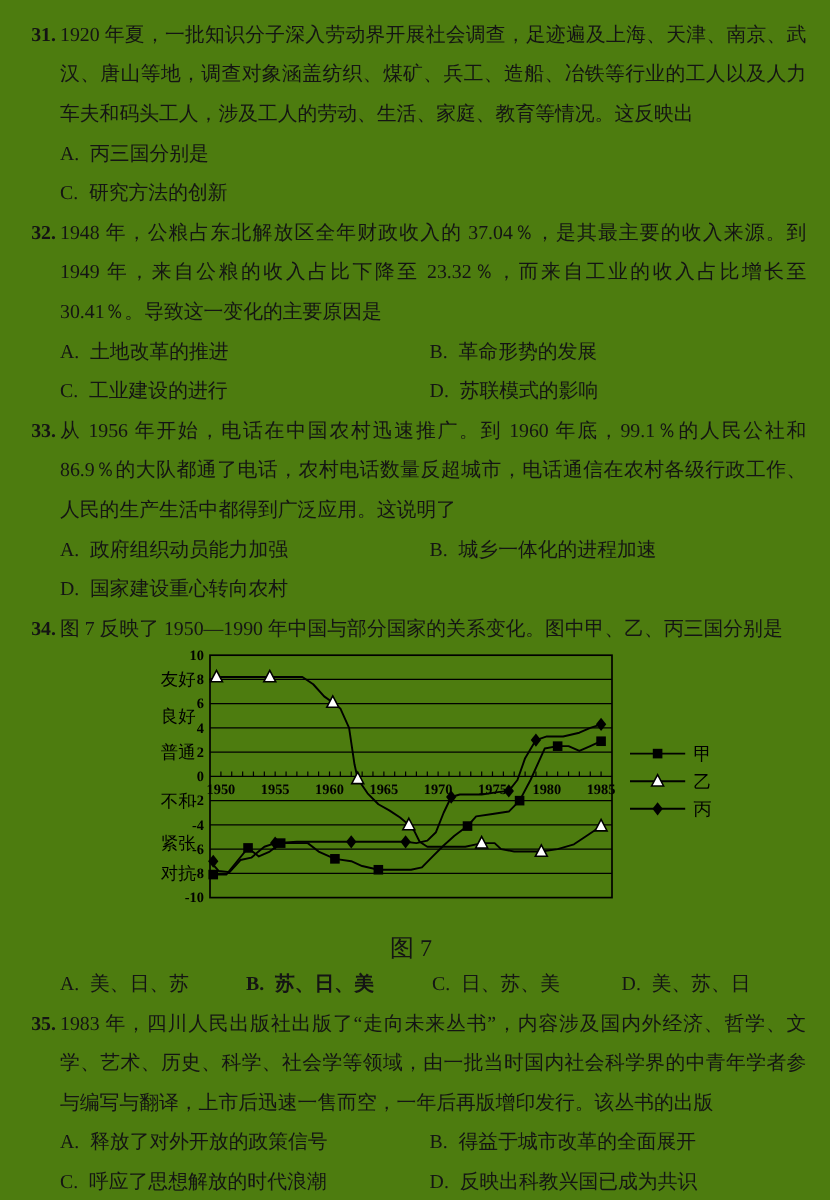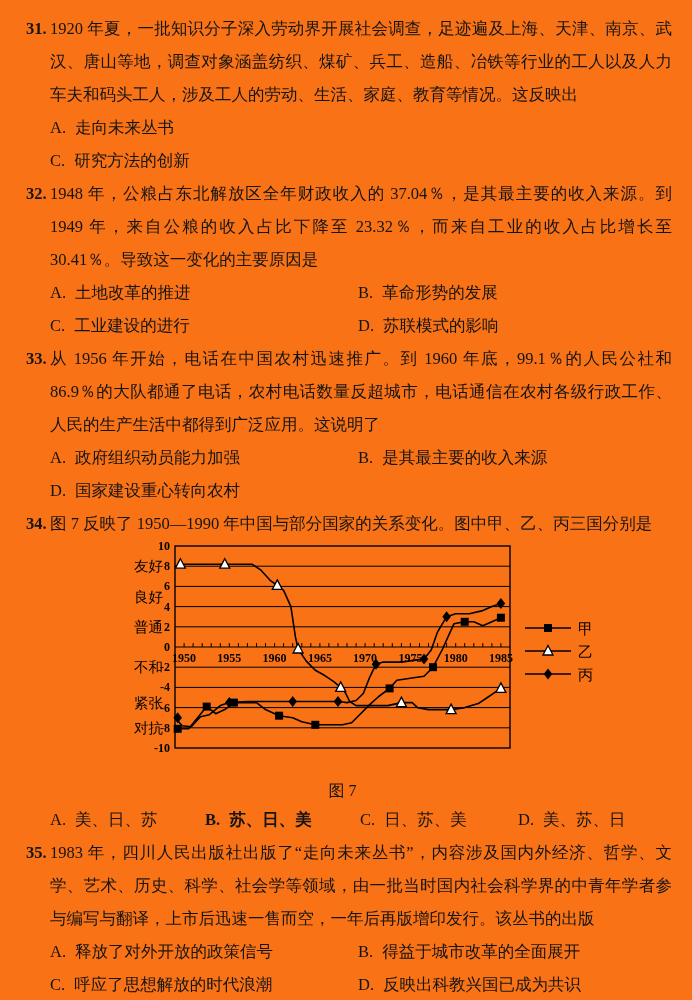--- a/index.html
+++ b/index.html
@@ -3,21 +3,21 @@
 <meta charset="utf-8">
 <style>
   html,body{margin:0;padding:0;}
   body{
     background:#f4f4f4;
     font-family:"Liberation Serif","DejaVu Serif",serif;
     color:#141414;
   }
   .page{
     width:692px;height:1000px;
-    background:#f97316;
+    background:#4d7c0f;
     box-sizing:border-box;
     padding:12px 20px 0 0;
     overflow:hidden;
     font-size:16.5px;
   }
   .q{position:relative;padding-left:50px;}
   .qnum{
     position:absolute;left:26px;top:0;
     font-weight:bold;line-height:33px;
   }
@@ -26,33 +26,33 @@
   .optrow.two .opt:first-child{flex:0 0 308px;}
   .optrow.two .opt:last-child{flex:1;}
   .optrow.four .opt:nth-child(1){flex:0 0 155px;}
   .optrow.four .opt:nth-child(2){flex:0 0 155px;font-weight:bold;}
   .optrow.four .opt:nth-child(3){flex:0 0 158px;}
   .optrow.four .opt:nth-child(4){flex:1;}
   .olab{margin-right:9px;}
   .chartwrap{margin-left:70px;}
   .caption{
     margin-left:55px;width:335px;text-align:center;
-    height:24px;line-height:24px;font-size:16px;
+    height:24px;line-height:24px;font-size:20px;
   }
 </style>
 </head>
 <body>
 
 <div class="page">
 
   <section class="q">
     <span class="qnum">31.</span>
     <div class="stem">1920 年夏，一批知识分子深入劳动界开展社会调查，足迹遍及上海、天津、南京、武汉、唐山等地，调查对象涵盖纺织、煤矿、兵工、造船、冶铁等行业的工人以及人力车夫和码头工人，涉及工人的劳动、生活、家庭、教育等情况。这反映出</div>
     <div class="optrow two">
-      <div class="opt"><span class="olab">A.</span><span>走向未来丛书</span></div>
+      <div class="opt"><span class="olab">A.</span><span>丙三国分别是</span></div>
     </div>
     <div class="optrow two">
       <div class="opt"><span class="olab">C.</span><span>研究方法的创新</span></div>
     </div>
   </section>
 
   <section class="q">
     <span class="qnum">32.</span>
     <div class="stem">1948 年，公粮占东北解放区全年财政收入的 37.04％，是其最主要的收入来源。到 1949 年，来自公粮的收入占比下降至 23.32％，而来自工业的收入占比增长至 30.41％。导致这一变化的主要原因是</div>
     <div class="optrow two">
@@ -63,21 +63,21 @@
       <div class="opt"><span class="olab">C.</span><span>工业建设的进行</span></div>
       <div class="opt"><span class="olab">D.</span><span>苏联模式的影响</span></div>
     </div>
   </section>
 
   <section class="q">
     <span class="qnum">33.</span>
     <div class="stem">从 1956 年开始，电话在中国农村迅速推广。到 1960 年底，99.1％的人民公社和 86.9％的大队都通了电话，农村电话数量反超城市，电话通信在农村各级行政工作、人民的生产生活中都得到广泛应用。这说明了</div>
     <div class="optrow two">
       <div class="opt"><span class="olab">A.</span><span>政府组织动员能力加强</span></div>
-      <div class="opt"><span class="olab">B.</span><span>是其最主要的收入来源</span></div>
+      <div class="opt"><span class="olab">B.</span><span>城乡一体化的进程加速</span></div>
     </div>
     <div class="optrow two">
       <div class="opt"><span class="olab">D.</span><span>国家建设重心转向农村</span></div>
     </div>
   </section>
 
   <section class="q">
     <span class="qnum">34.</span>
     <div class="stem">图 7 反映了 1950—1990 年中国与部分国家的关系变化。图中甲、乙、丙三国分别是</div>
     <div class="chartwrap">

